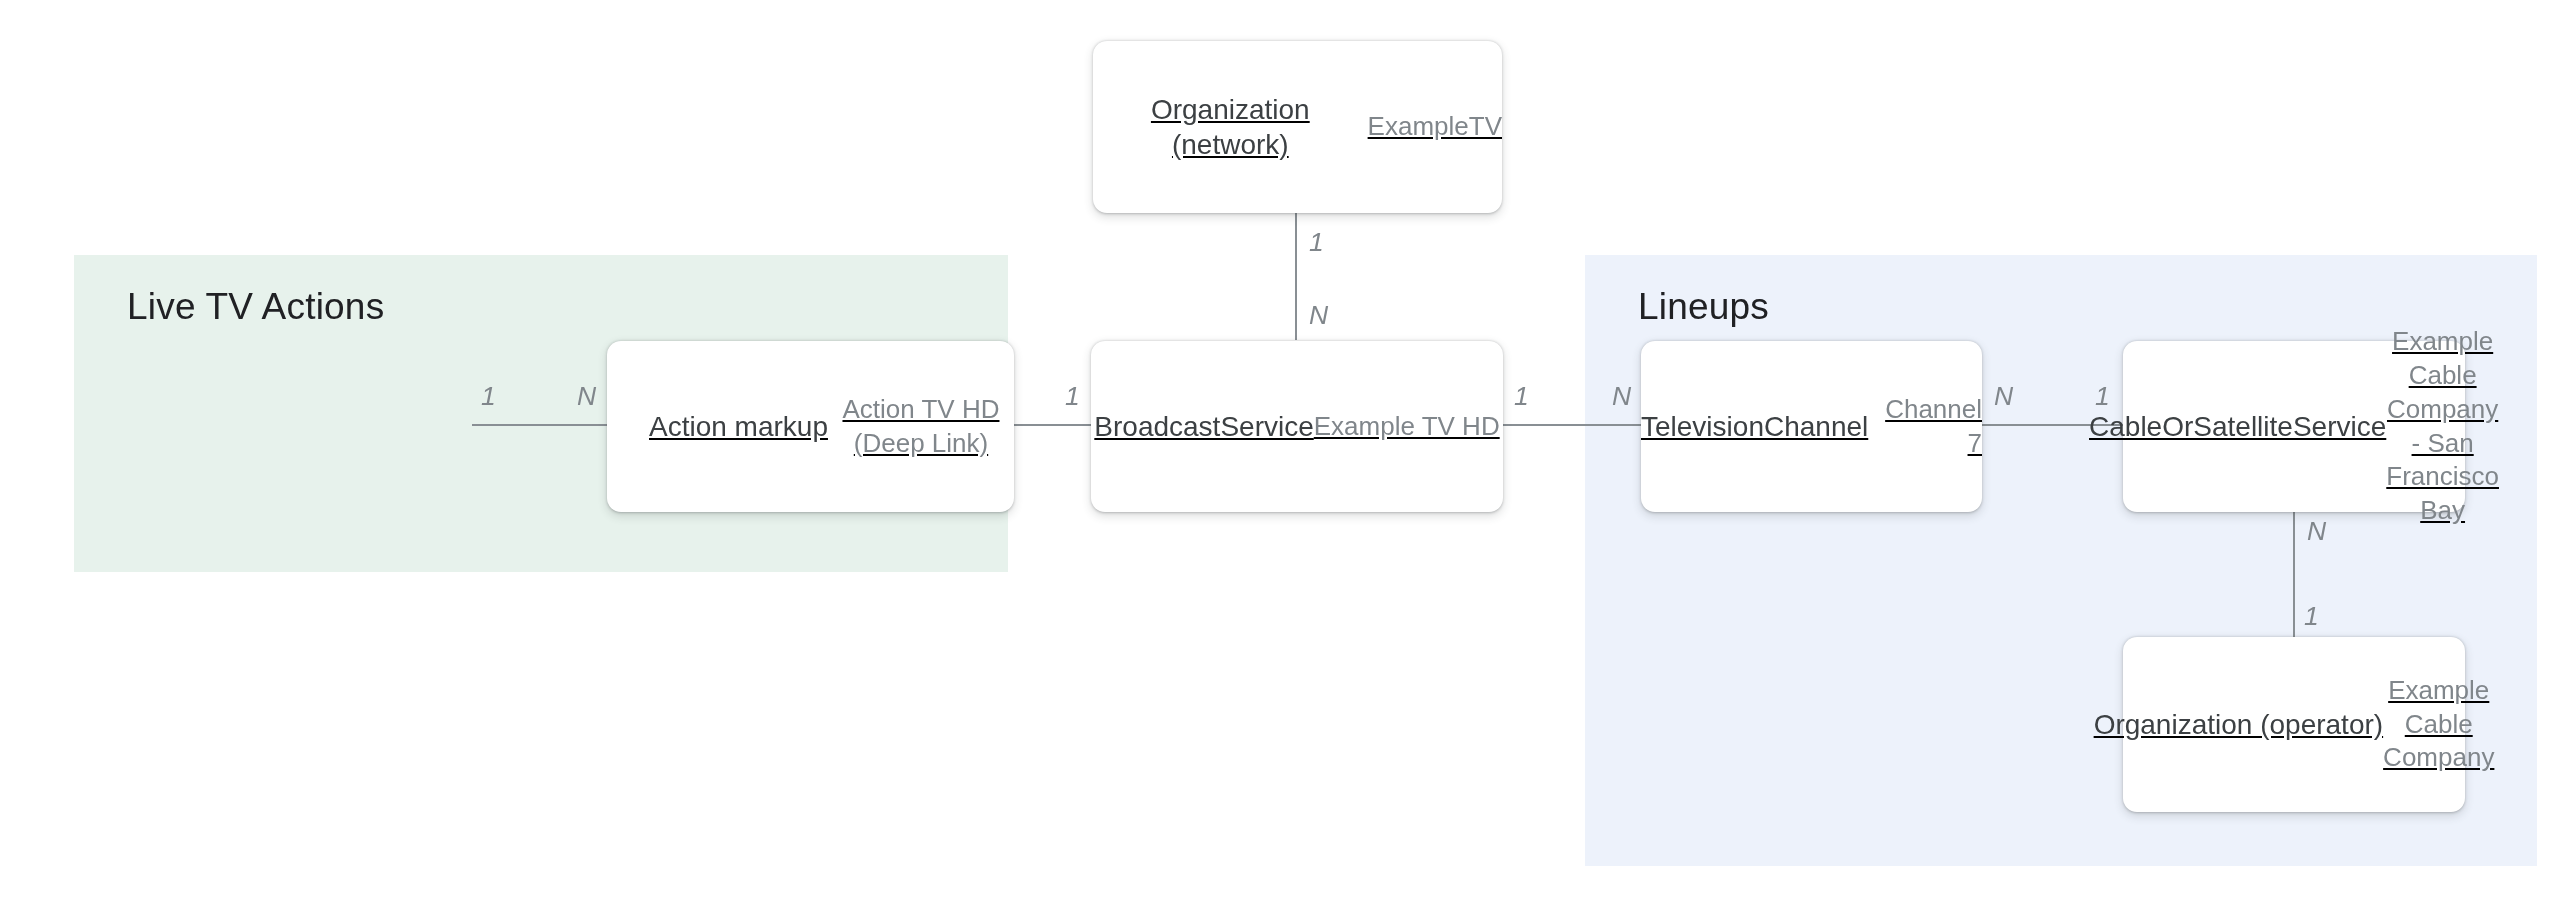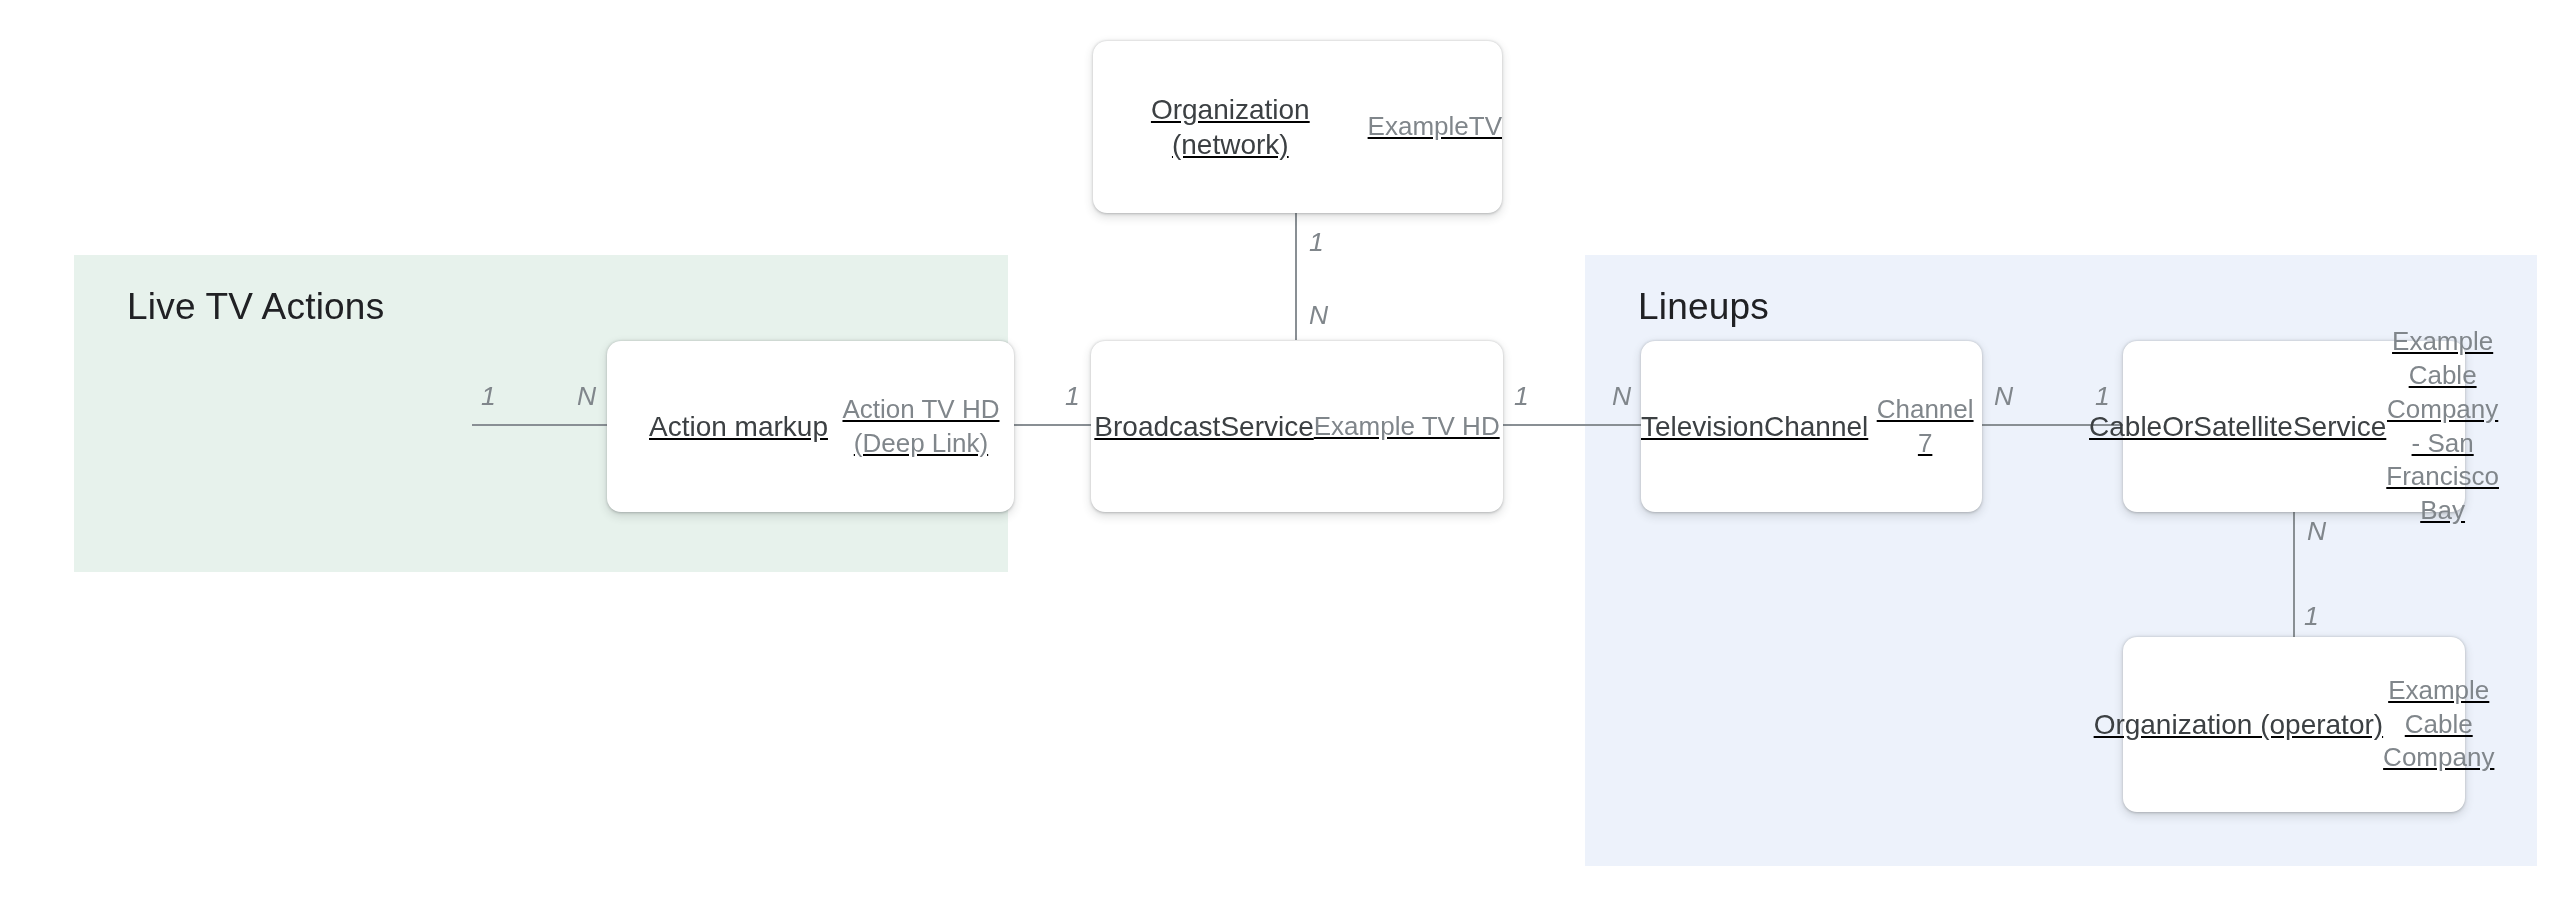--- a/index.html
+++ b/index.html
@@ -65,21 +65,21 @@
     font-style: italic;
     color: var(--node-subtitle);
     line-height: 32px;
     z-index: 1;
   }
   
   .n-org-network  { left: 1093px; top: 41px;  width: 409px; height: 172px; }
   .n-media-sub    { left: 127px;  top: 341px; width: 344px; height: 171px; }
   .n-action       { left: 607px;  top: 341px; width: 407px; height: 171px; padding-left: 42px; }
   .n-broadcast    { left: 1091px; top: 341px; width: 412px; height: 171px; }
-  .n-tv-channel   { left: 1641px; top: 341px; width: 341px; height: 171px; }
+  .n-tv-channel   { left: 1641px; top: 341px; width: 341px; height: 171px; text-align: right; }
   .n-cable        { left: 2123px; top: 341px; width: 342px; height: 171px; }
   .n-org-operator { left: 2123px; top: 637px; width: 342px; height: 175px; }
   
   .e-v1 { left: 1295px; top: 212px; width: 1.8px; height: 128px; }
   .e-h1 { left: 472px;  top: 424px; width: 135px; height: 1.8px; }
   .e-h2 { left: 952px; top: 424px; width: 139px; height: 1.8px; }
   .e-h3 { left: 1503px; top: 424px; width: 138px; height: 1.8px; }
   .e-h4 { left: 1982px; top: 424px; width: 142px; height: 1.8px; }
   .e-v2 { left: 2293px; top: 511px; width: 1.8px; height: 126px; }
   

